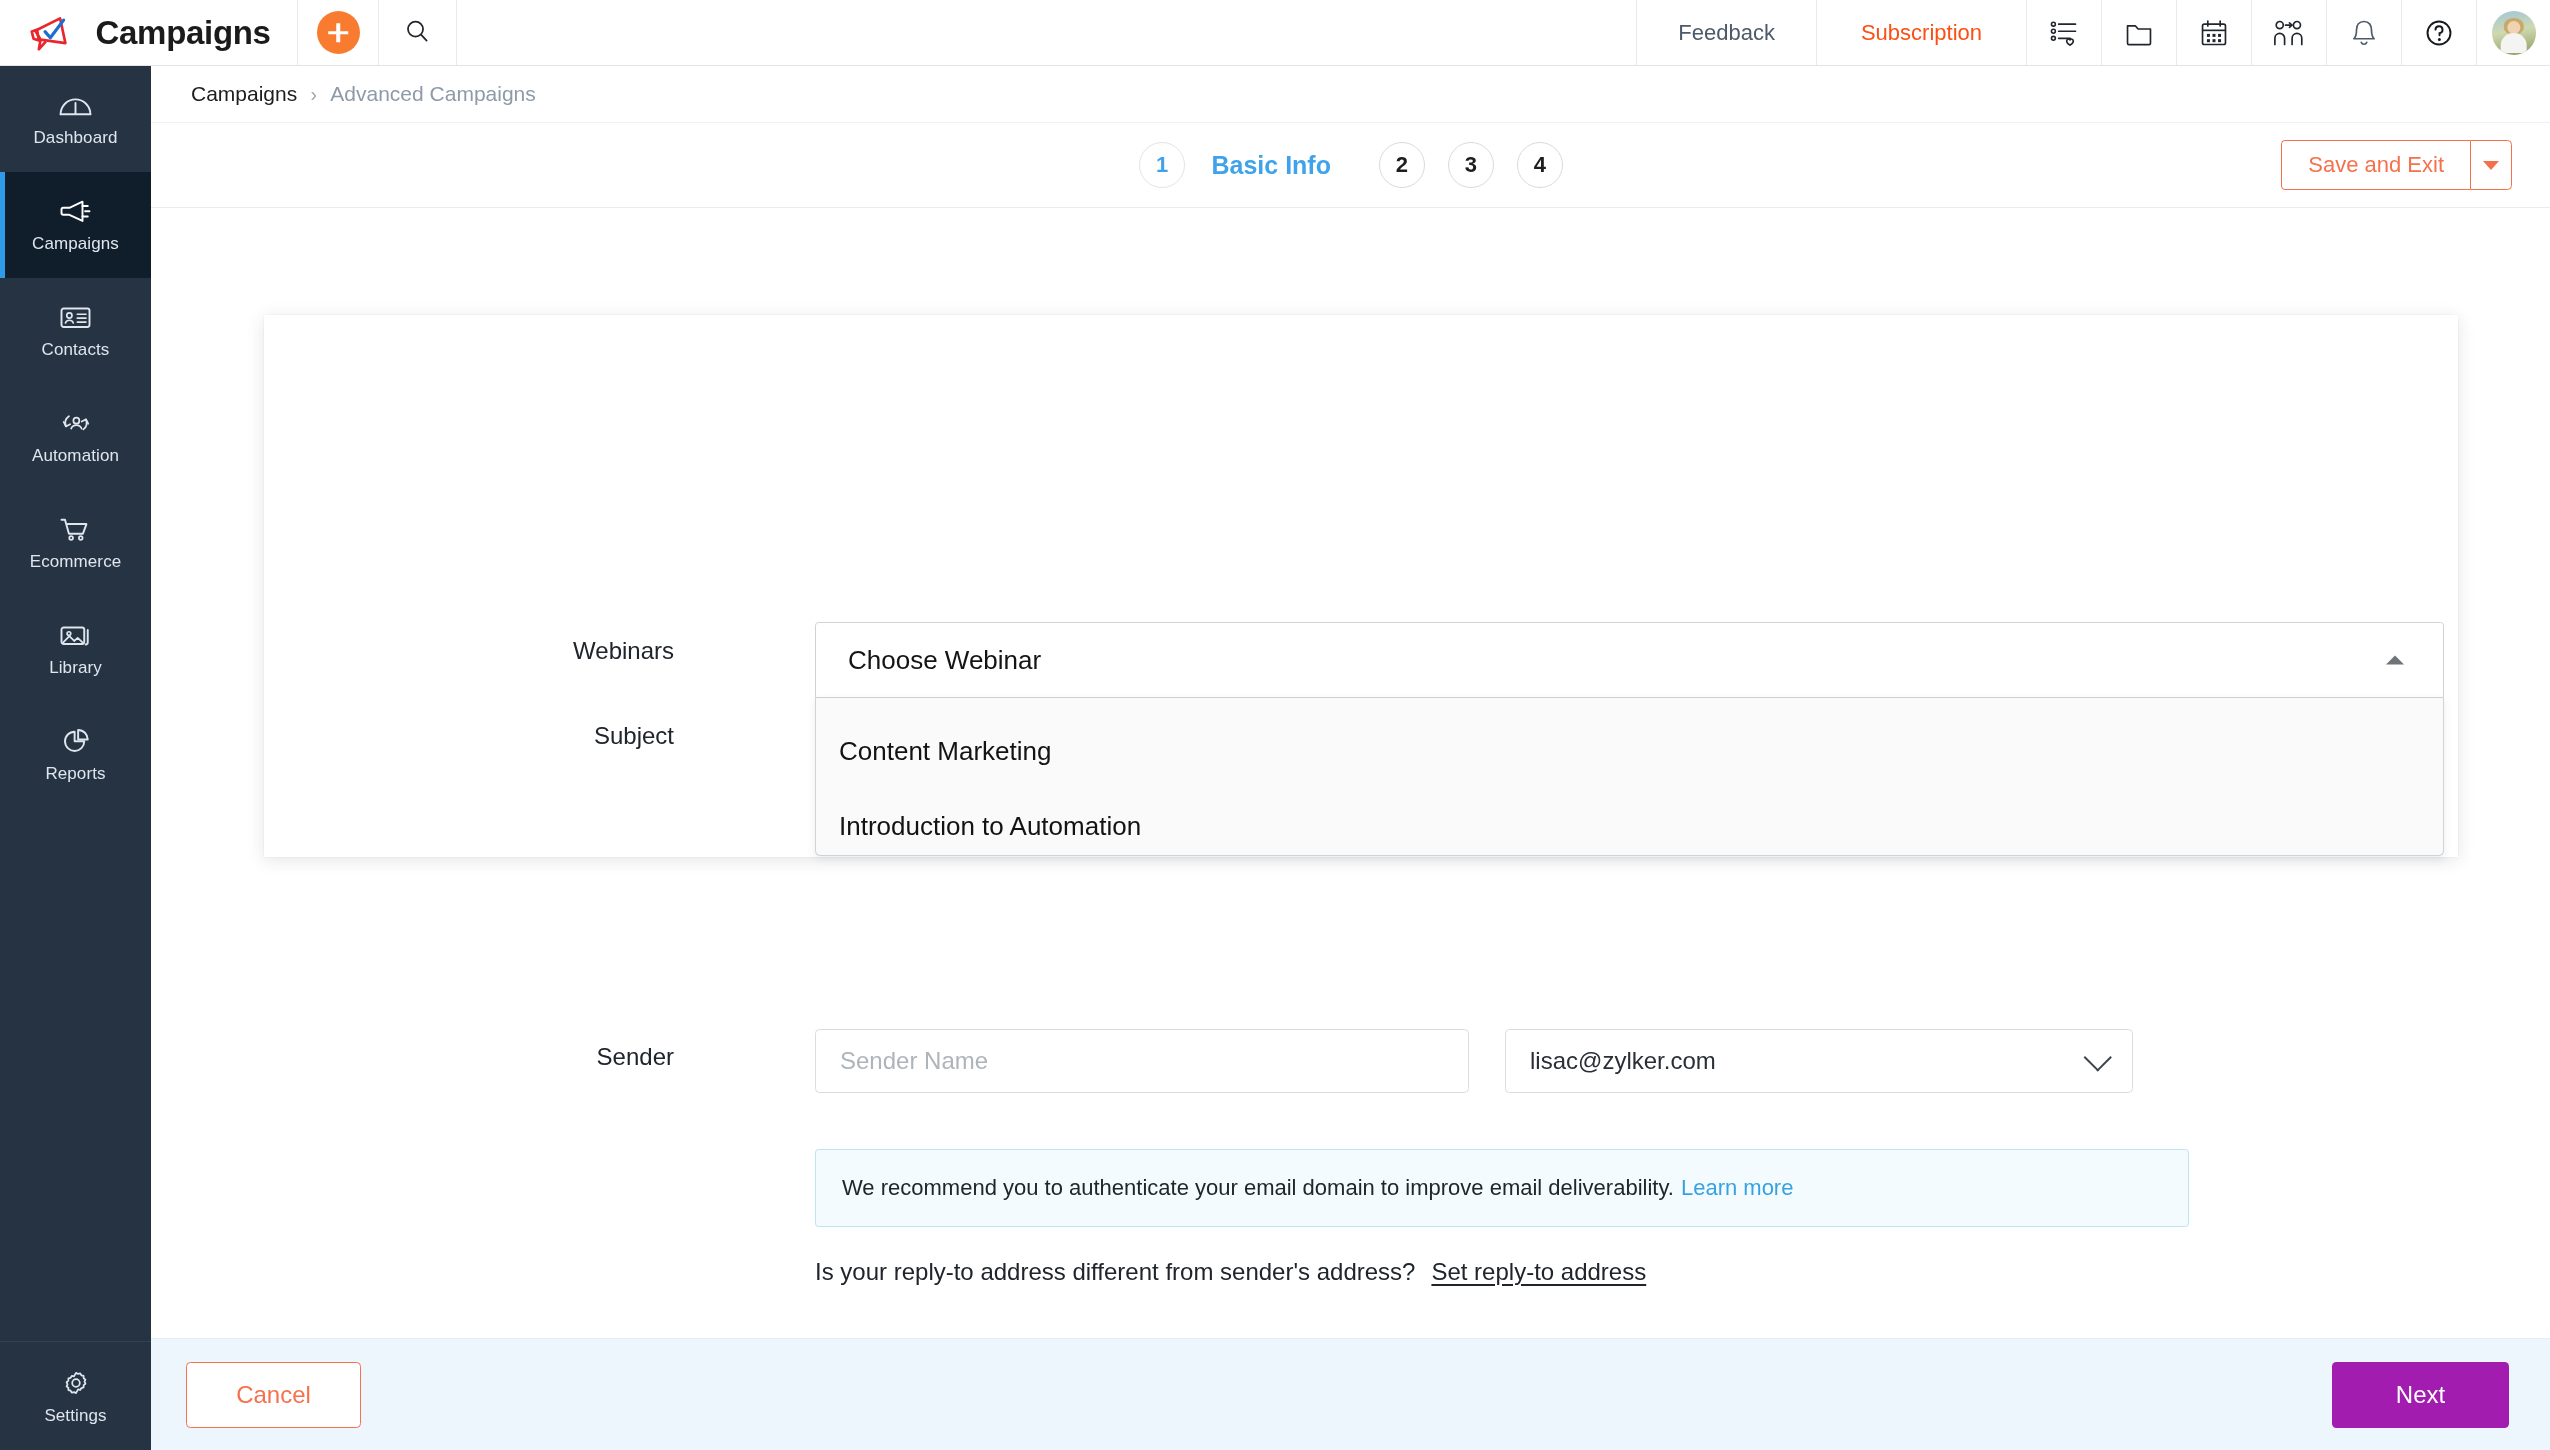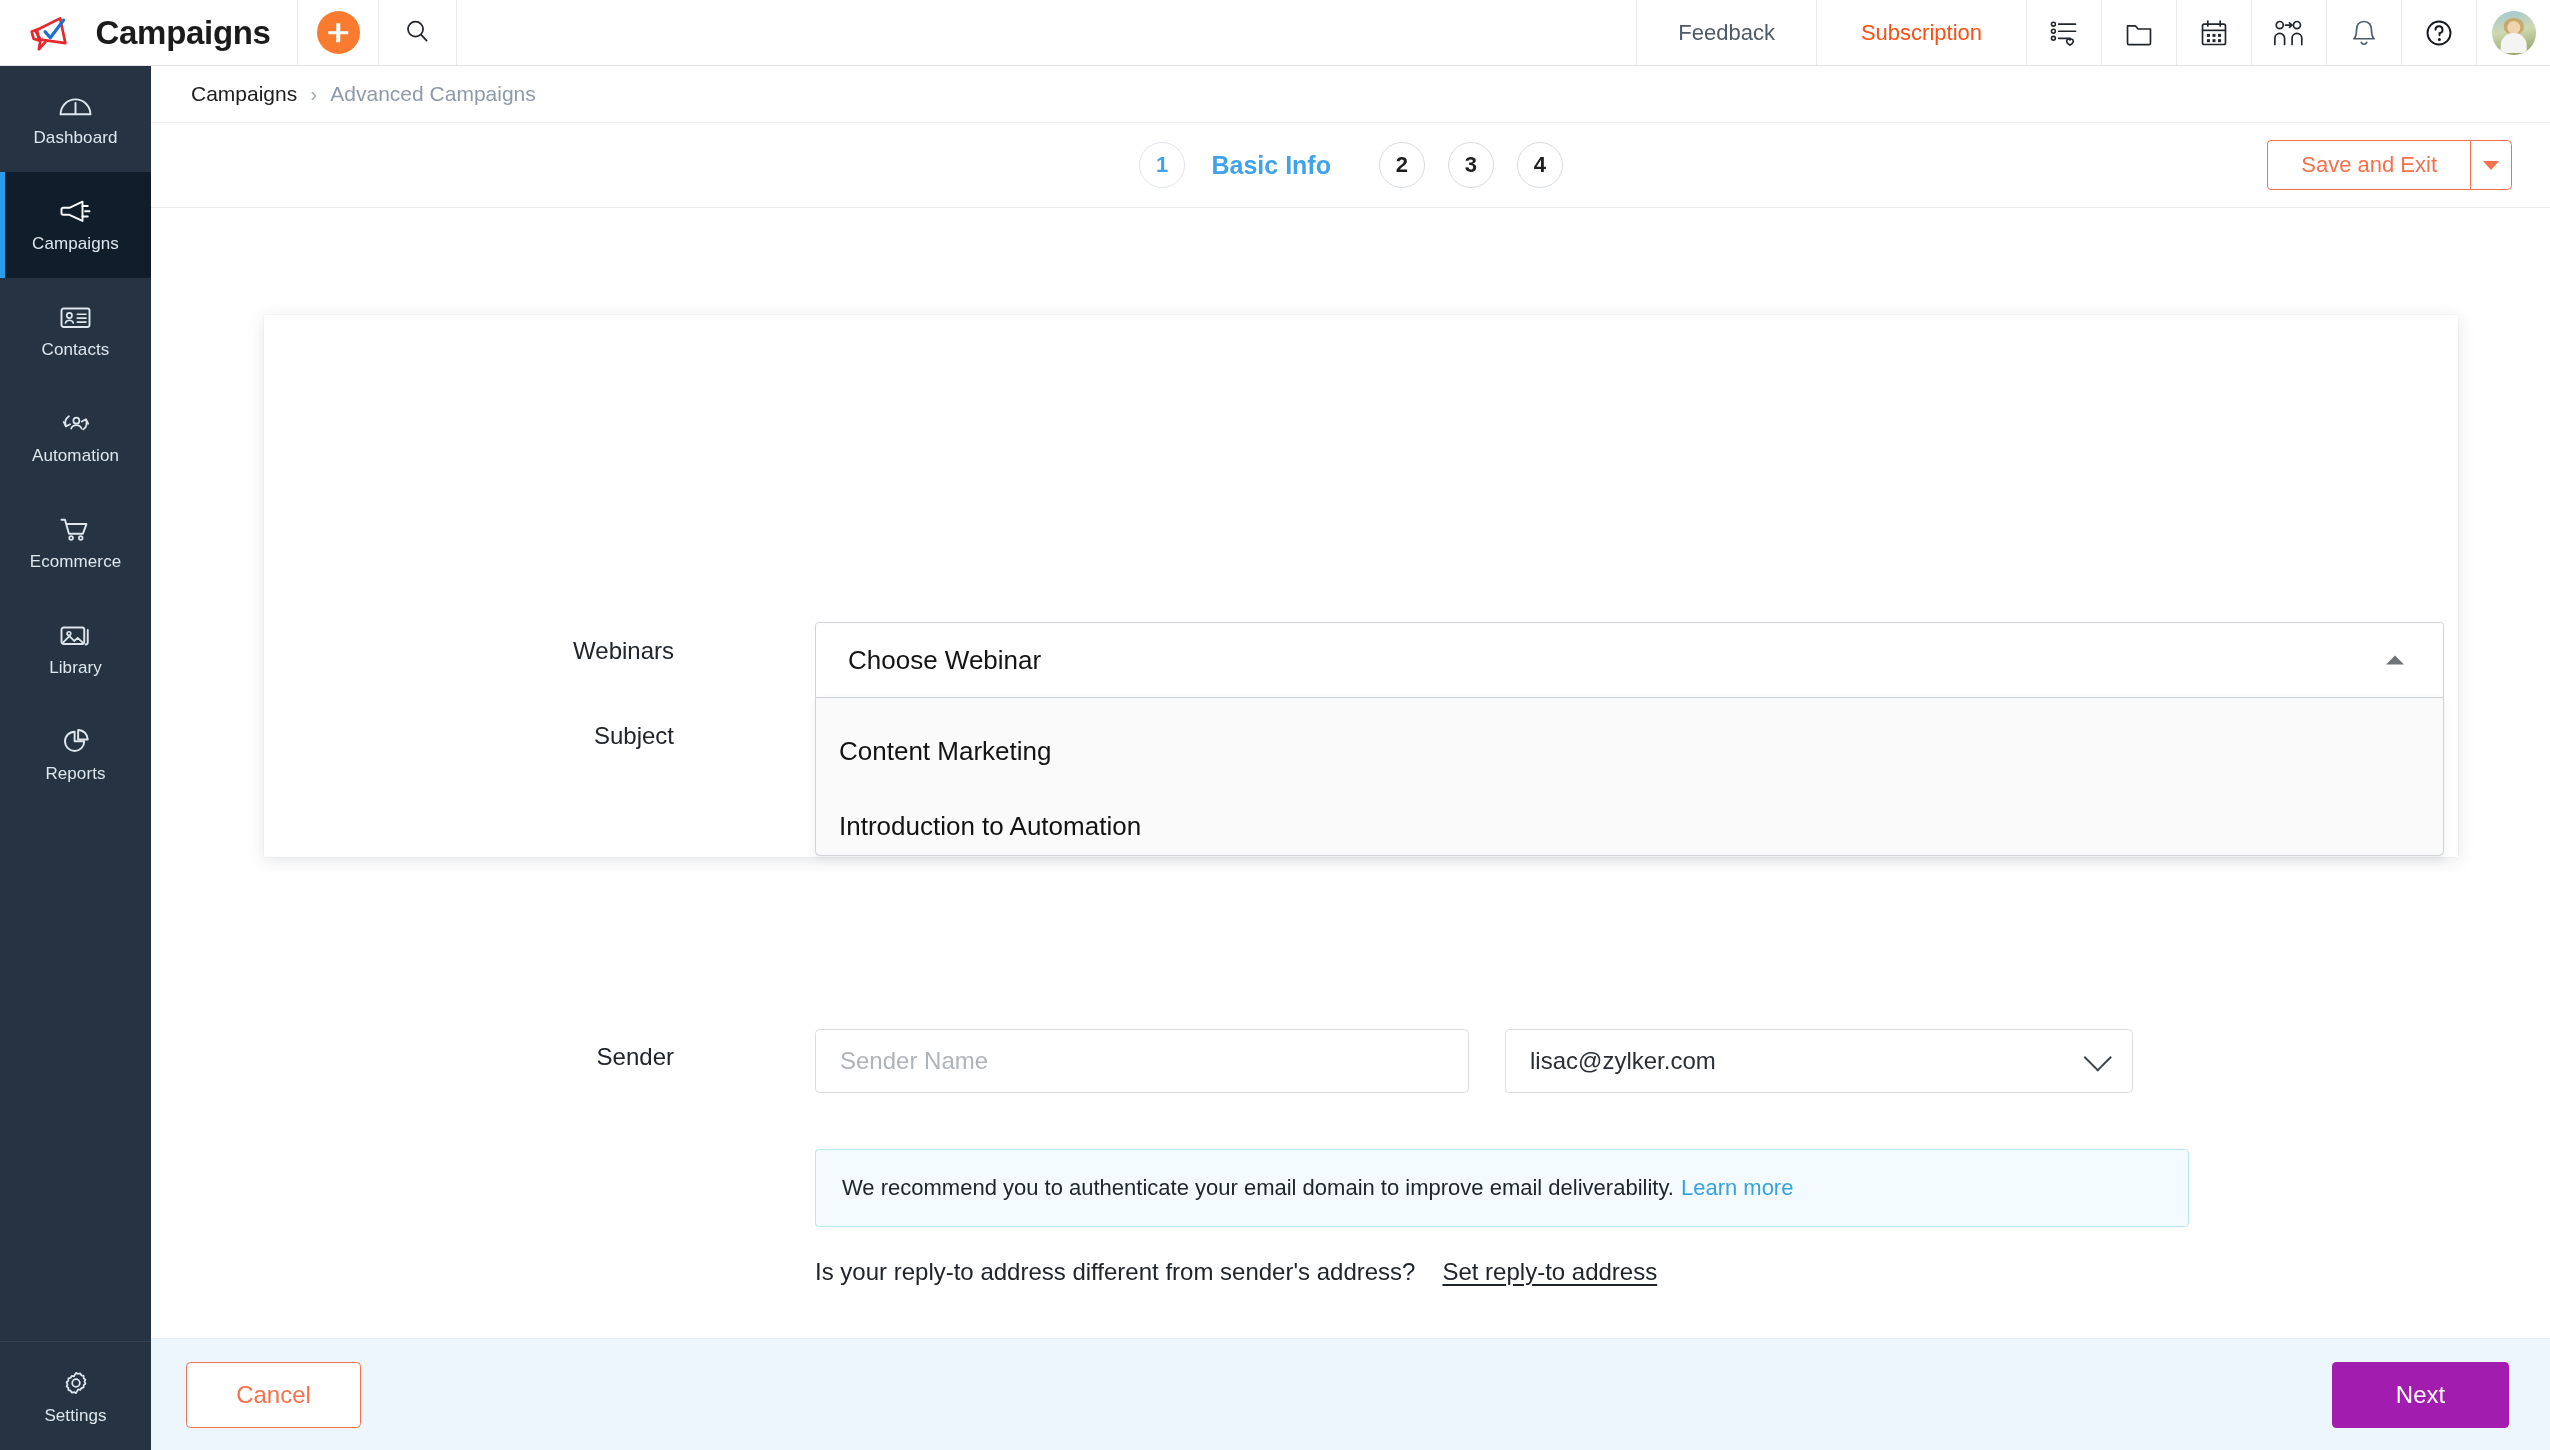--- a/index.html
+++ b/index.html
@@ -140,21 +140,21 @@
   .step-circle.active { color: #3fa3ec; border-color: #dfe4ea; }
   .step-label {
     font-size: 25px; font-weight: 700; color: #3fa3ec;
     margin-left: 3.5px; margin-right: 25px; white-space: nowrap;
   }
   .save-exit-wrap {
     position: absolute; right: 39px; top: 50%; transform: translateY(-50%);
     display: flex;
   }
   .save-exit {
-    height: 50px; padding: 0 33px;
+    height: 50px; padding: 0 26px;
     border: 1.4px solid #f5714c;
     border-right: none;
     border-radius: 4.4px 0 0 4.4px;
     background: #fff; color: #f5714c;
     font-size: 22px;
     display: flex; align-items: center; white-space: nowrap; margin-left: 24px;
   }
   .save-exit-caret {
     width: 42px; height: 50px;
     border: 1.4px solid #f5714c;
@@ -254,21 +254,21 @@
     border-radius: 3.5px;
     display: flex; align-items: center;
     padding-left: 26px;
     font-size: 22px; color: #21262c;
   }
   .notice a { color: #36a3e0; text-decoration: none; margin-left: 7px; }
 
   .replyline {
     position: absolute; left: 664px; top: 1050px;
     font-size: 24px; color: #20252b;
-    display: flex; align-items: baseline; gap: 27px;
+    display: flex; align-items: baseline; gap: 16px;
   }
   .replyline .lnk { color: #20252b; text-decoration: underline; text-underline-offset: 4.4px; }
 
   .checkrow {
     position: absolute; left: 664px; top: 1149px;
     display: flex; align-items: center; gap: 18.6px;
   }
   .cbox {
     width: 29px; height: 29px;
     border: 1.8px solid #bfc6cd; border-radius: 2.7px;

